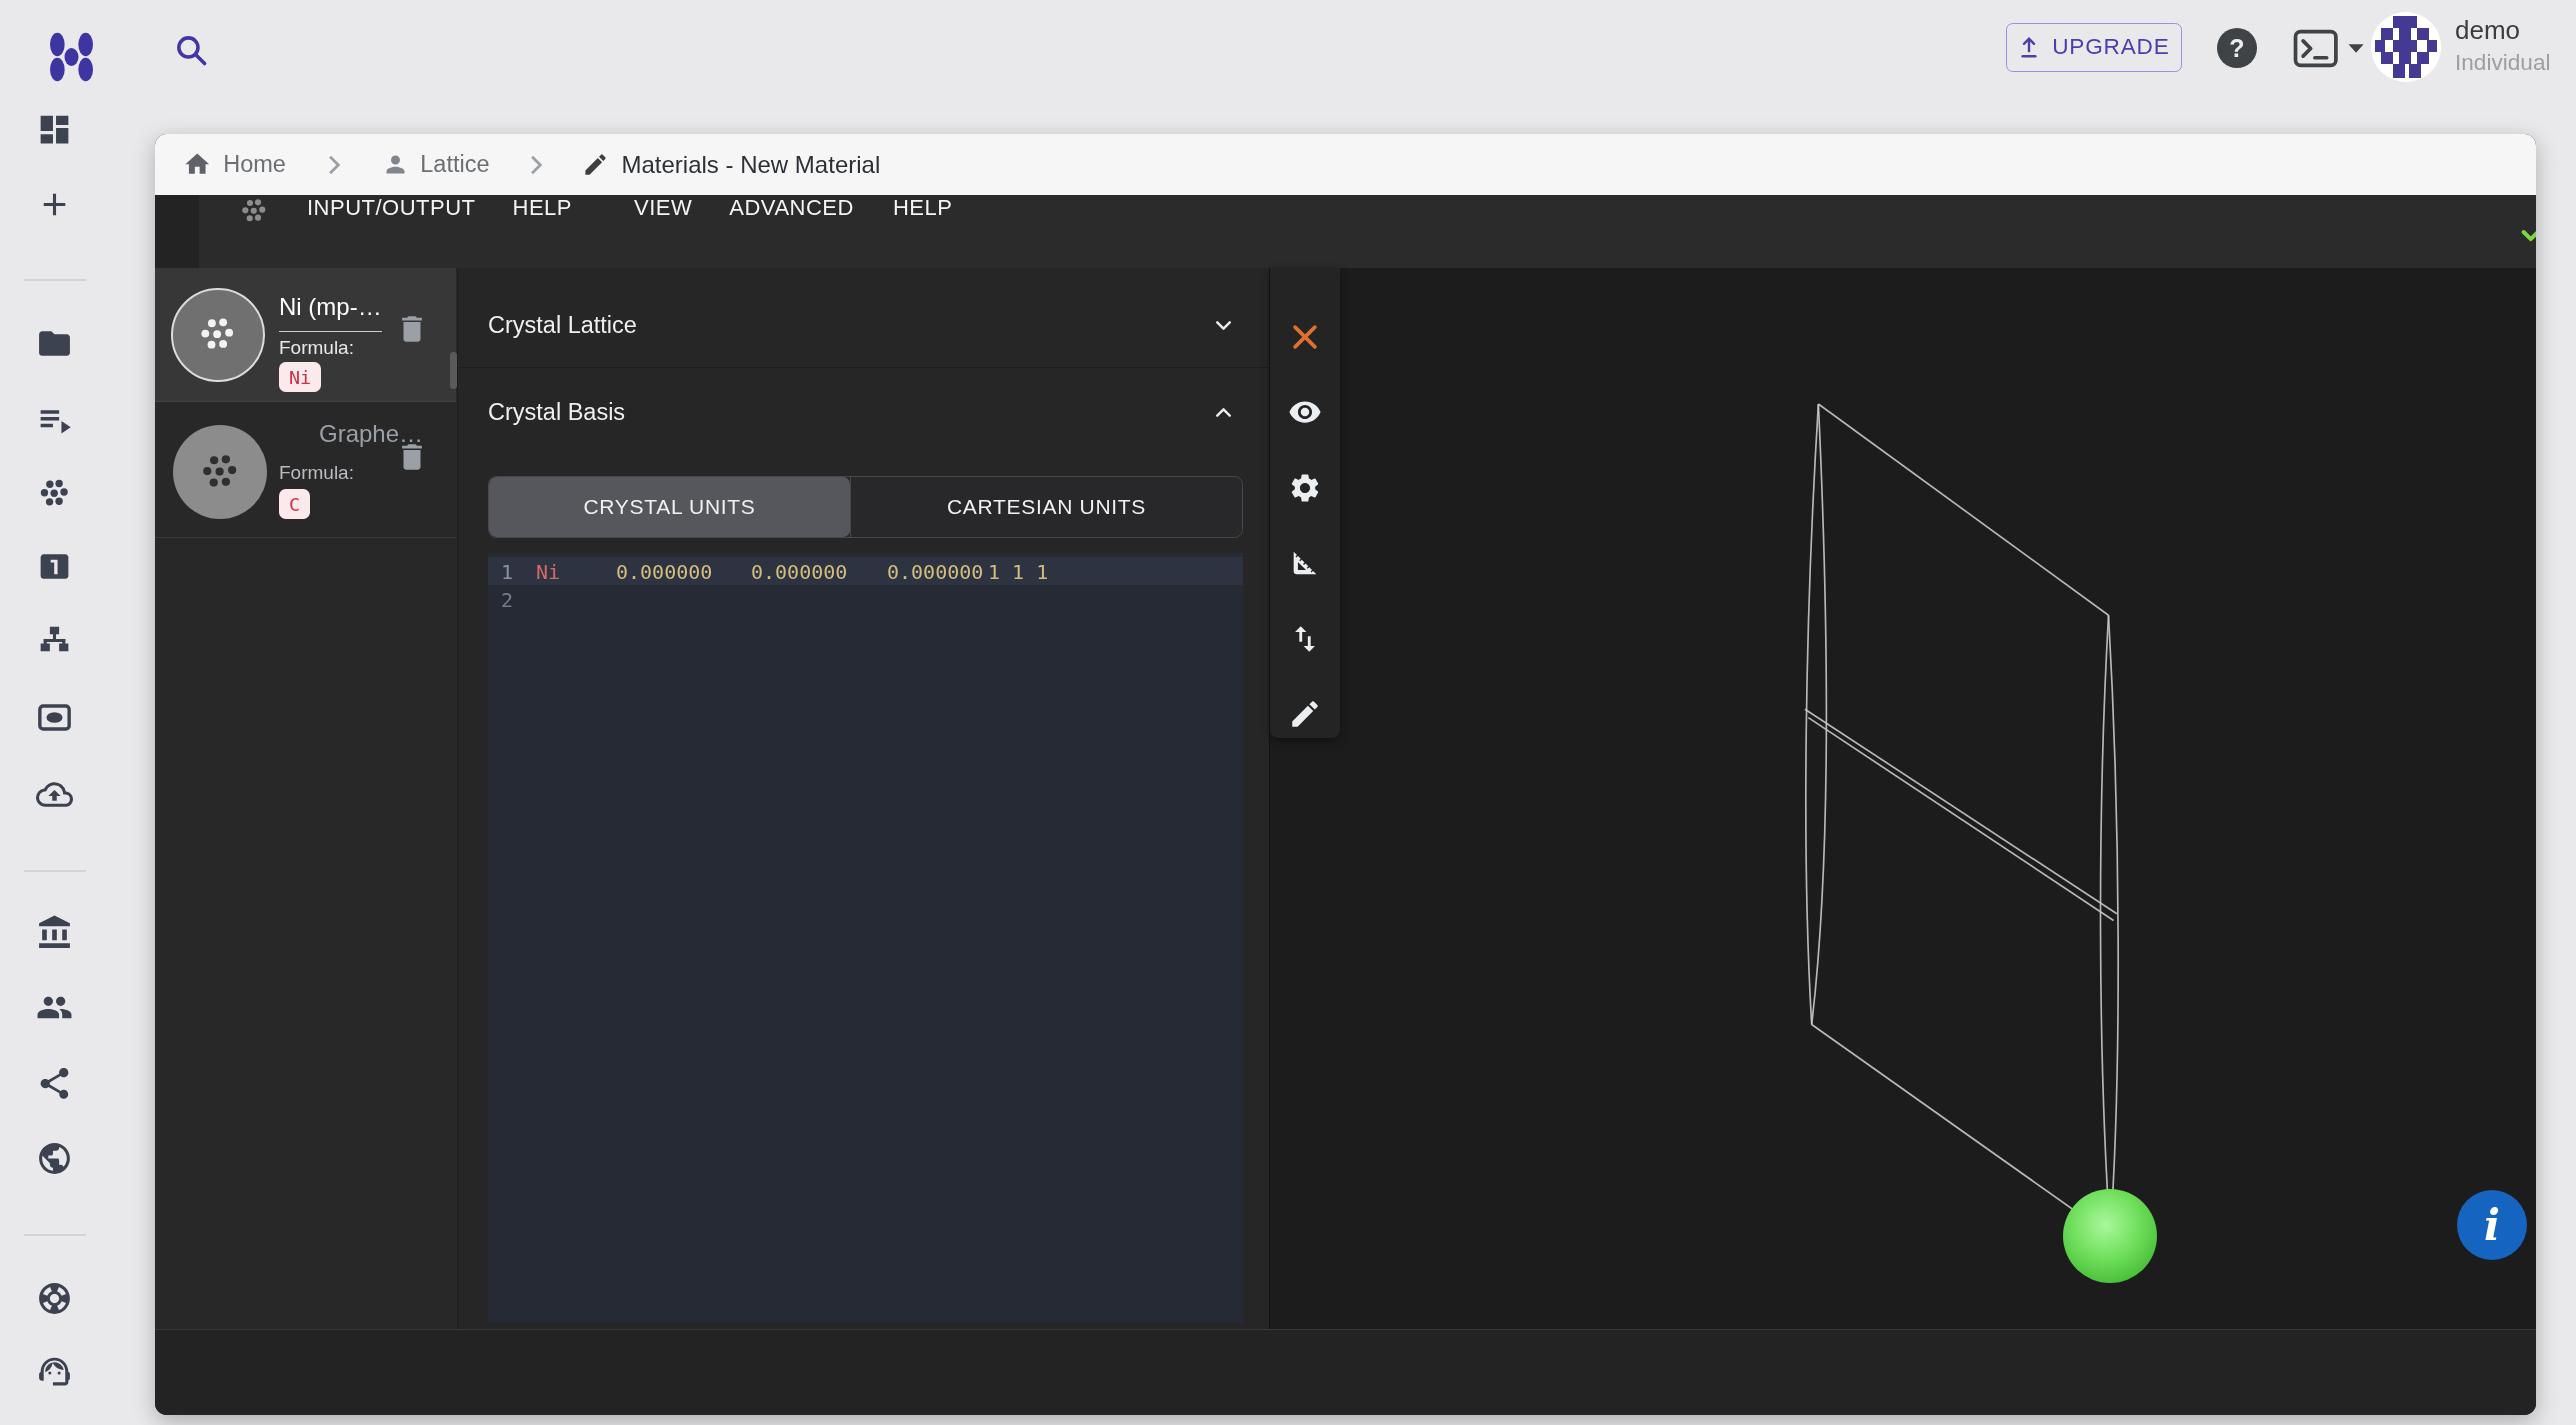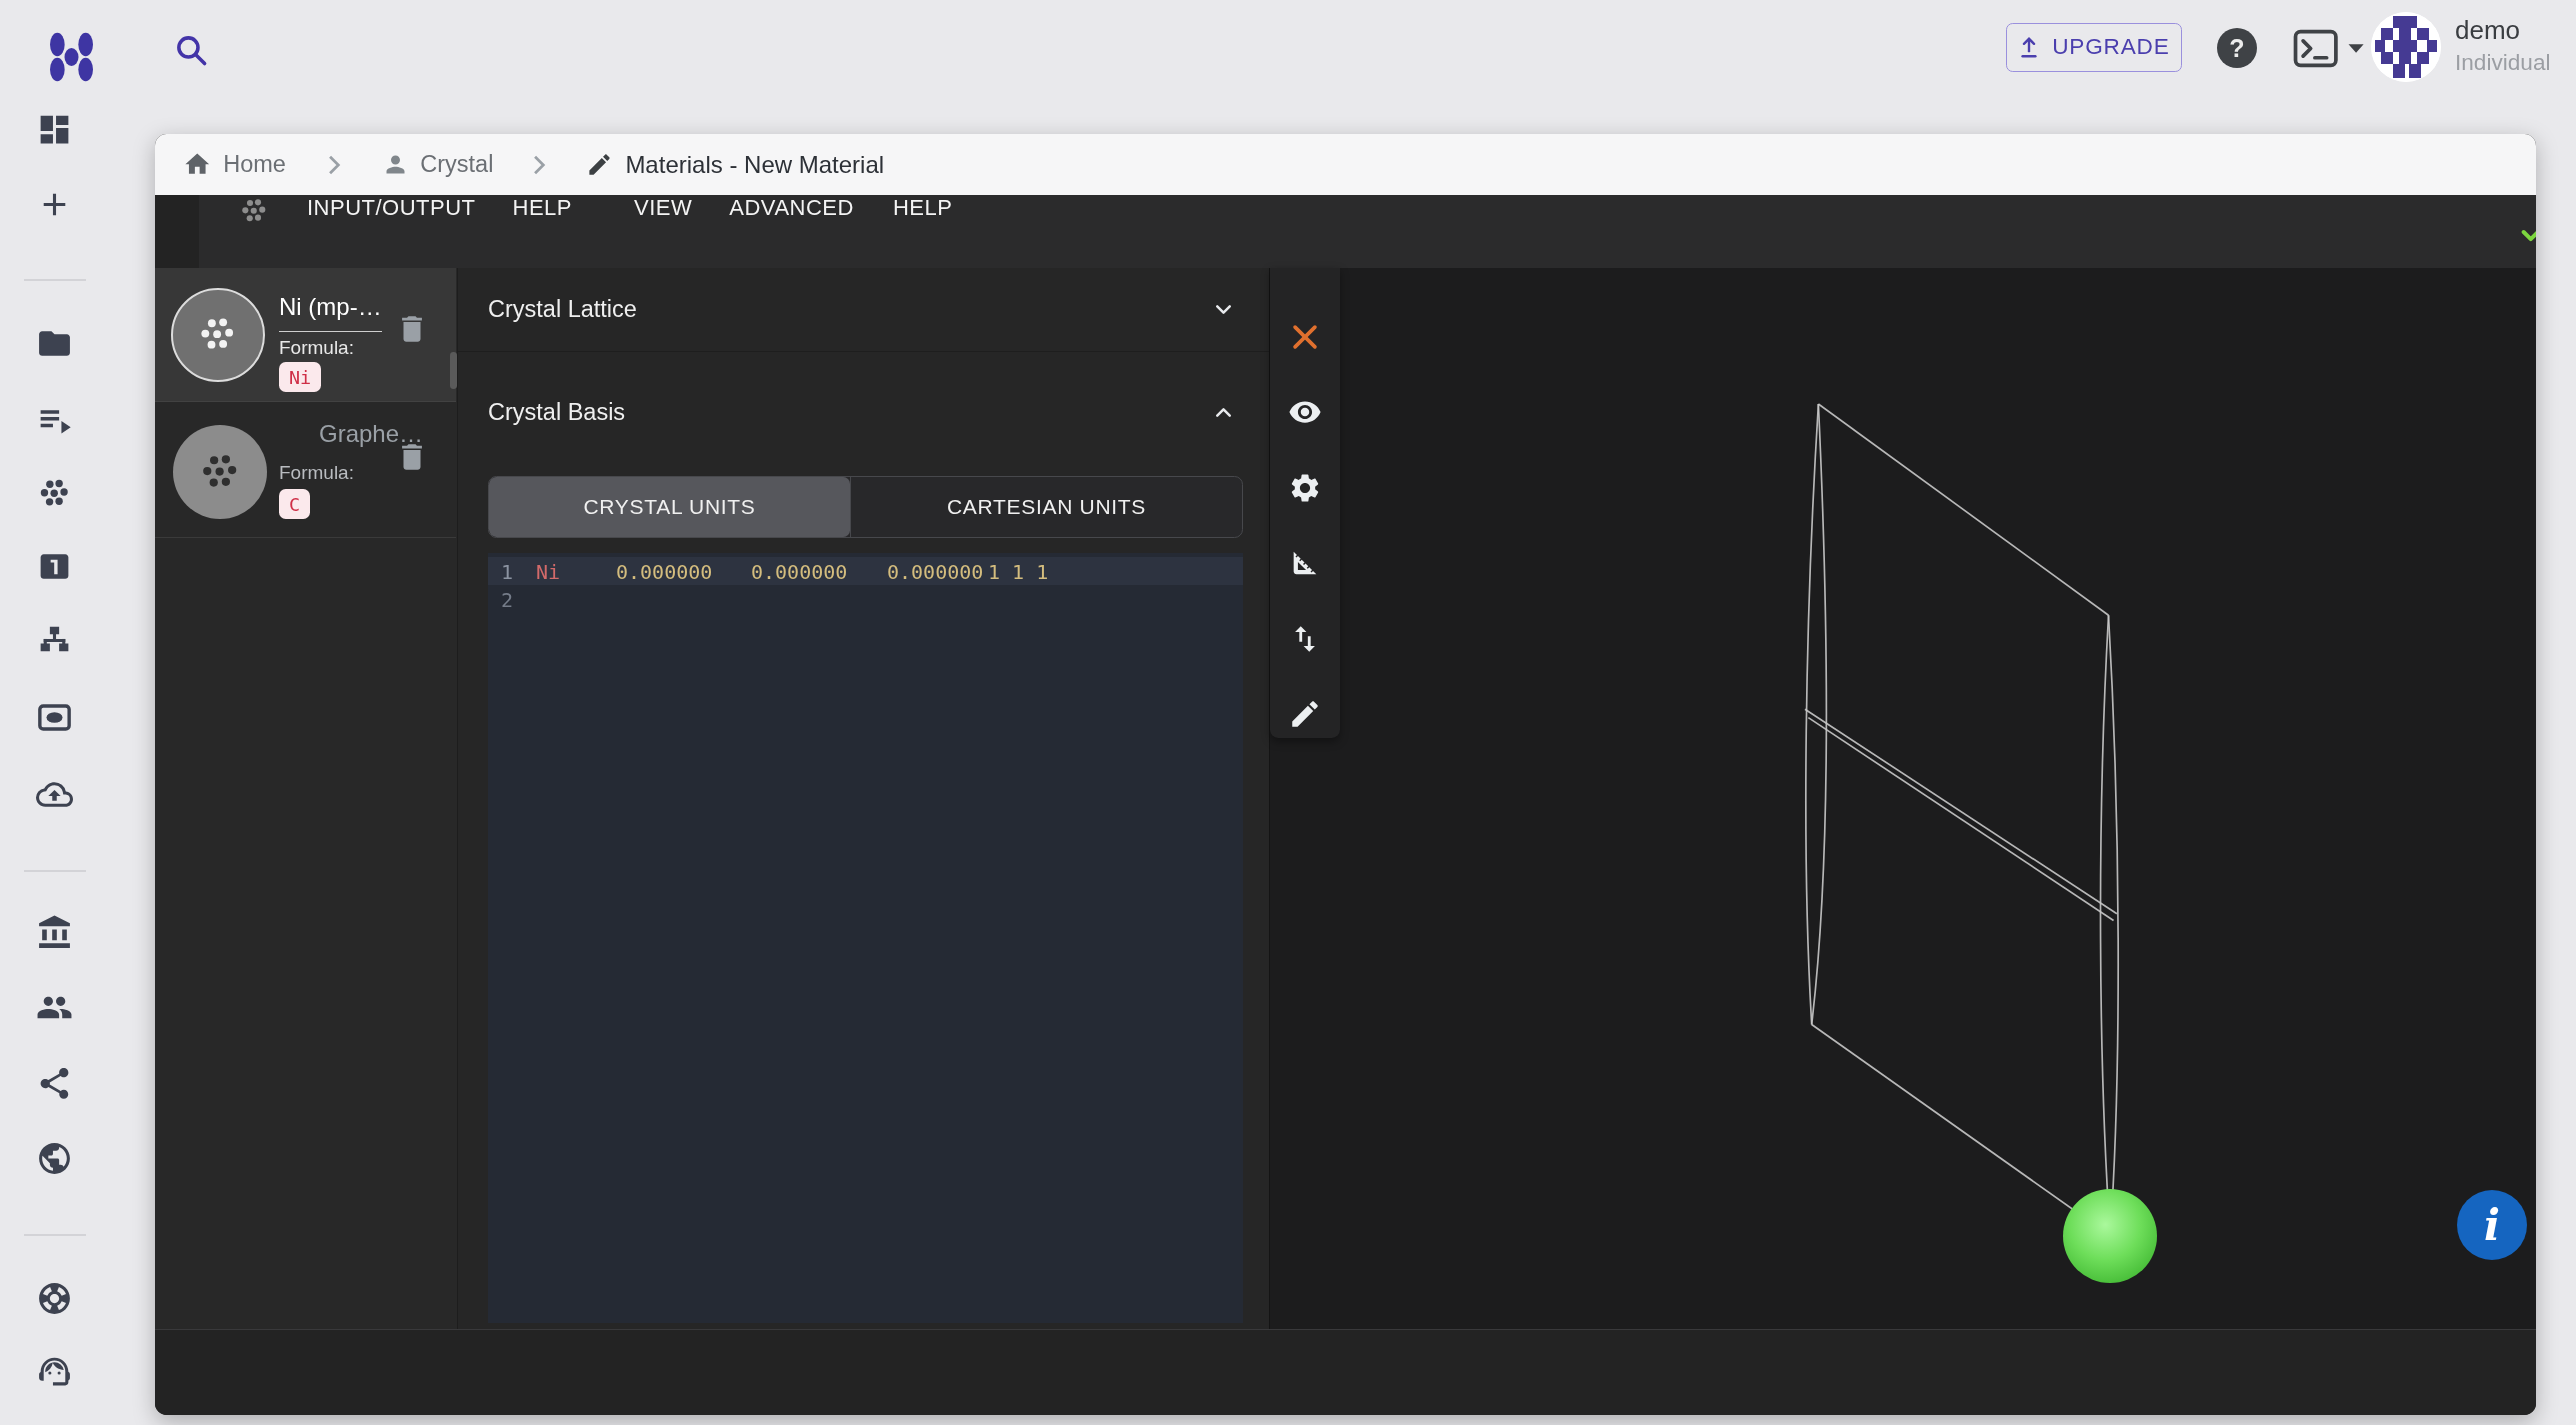--- a/index.html
+++ b/index.html
@@ -45,21 +45,21 @@
   .mat-formula { font-size:19px; }
   .chip { height:30px; padding:0 10px; background:#fbe9ec; border-radius:6.7px; display:inline-flex;
     align-items:center; font-family:"DejaVu Sans Mono", monospace; font-size:18.4px; color:#cf2f47; }
   .trash { width:34px; height:34px; }
   .scroll-handle { left:295px; top:84px; width:6.7px; height:37px; background:#5a5a5a; border-radius:3.4px; }
 
   
   .src-panel { left:303px; top:0; width:812px; height:1061px; background:#262626; }
   .acc-header { left:0; width:812px; display:flex; align-items:center; justify-content:space-between;
     padding:0 34px 0 30px; color:#efefef; font-size:23.5px; }
-  .acc-lattice { top:0; height:84px; border-bottom:1.7px solid #1e1e1e; }
+  .acc-lattice { top:16px; height:84px; border-bottom:1.7px solid #1e1e1e; }
   .acc-basis { top:86px; height:117px;text-align:center; }
   .tab-group { left:30px; top:208px; width:755px; height:62px; border:1.7px solid #47484c; border-radius:8.4px;
     display:flex; background:#28282a; overflow:hidden; }
   .tab { display:flex; align-items:center; justify-content:center; font-size:21px; letter-spacing:0.7px;
     color:#f0f0f0; font-weight:500; cursor:pointer; }
   .tab-active { width:361px; background:#56575c; border-radius:6.7px; }
   .tab-inactive { flex:1; border-left:1.7px solid #47484c; }
   .editor { left:30px; top:285px; width:755px; height:770px; background:#252a34;
     font-family:"DejaVu Sans Mono", monospace; font-size:20px; }
   .ed-line { left:0; width:755px; height:28px; }
@@ -252,21 +252,21 @@
     <span style="margin:0 39px;">
       <svg width="18.4" height="22" viewBox="0 0 12 16" fill="none" stroke="#9aa0a6" stroke-width="2">
           <polyline points="3,2 9,8 3,14"></polyline>
         </svg>
     </span>
     <span style="margin-right:11px;">
       <svg width="27" height="27" viewBox="0 0 24 24" fill="#80868b">
           <path d="M12 12c2.21 0 4-1.79 4-4s-1.79-4-4-4-4 1.79-4 4 1.79 4 4 4zm0 2c-2.67 0-8 1.34-8 4v2h16v-2c0-2.66-5.33-4-8-4z"></path>
         </svg>
     </span>
-    <span class="crumb-label">Crystal</span>
+    <span class="crumb-label">Lattice</span>
     <span style="margin:0 37px;">
       <svg width="18.4" height="22" viewBox="0 0 12 16" fill="none" stroke="#9aa0a6" stroke-width="2">
           <polyline points="3,2 9,8 3,14"></polyline>
         </svg>
     </span>
     <span style="margin-right:12.6px;">
       <svg width="27" height="27" viewBox="0 0 24 24" fill="#3c4043">
           <path d="M3 17.25V21h3.75L17.81 9.94l-3.75-3.75L3 17.25zM20.71 7.04c.39-.39.39-1.02 0-1.41l-2.34-2.34c-.39-.39-1.02-.39-1.41 0l-1.83 1.83 3.75 3.75 1.83-1.83z"></path>
         </svg>
     </span>

